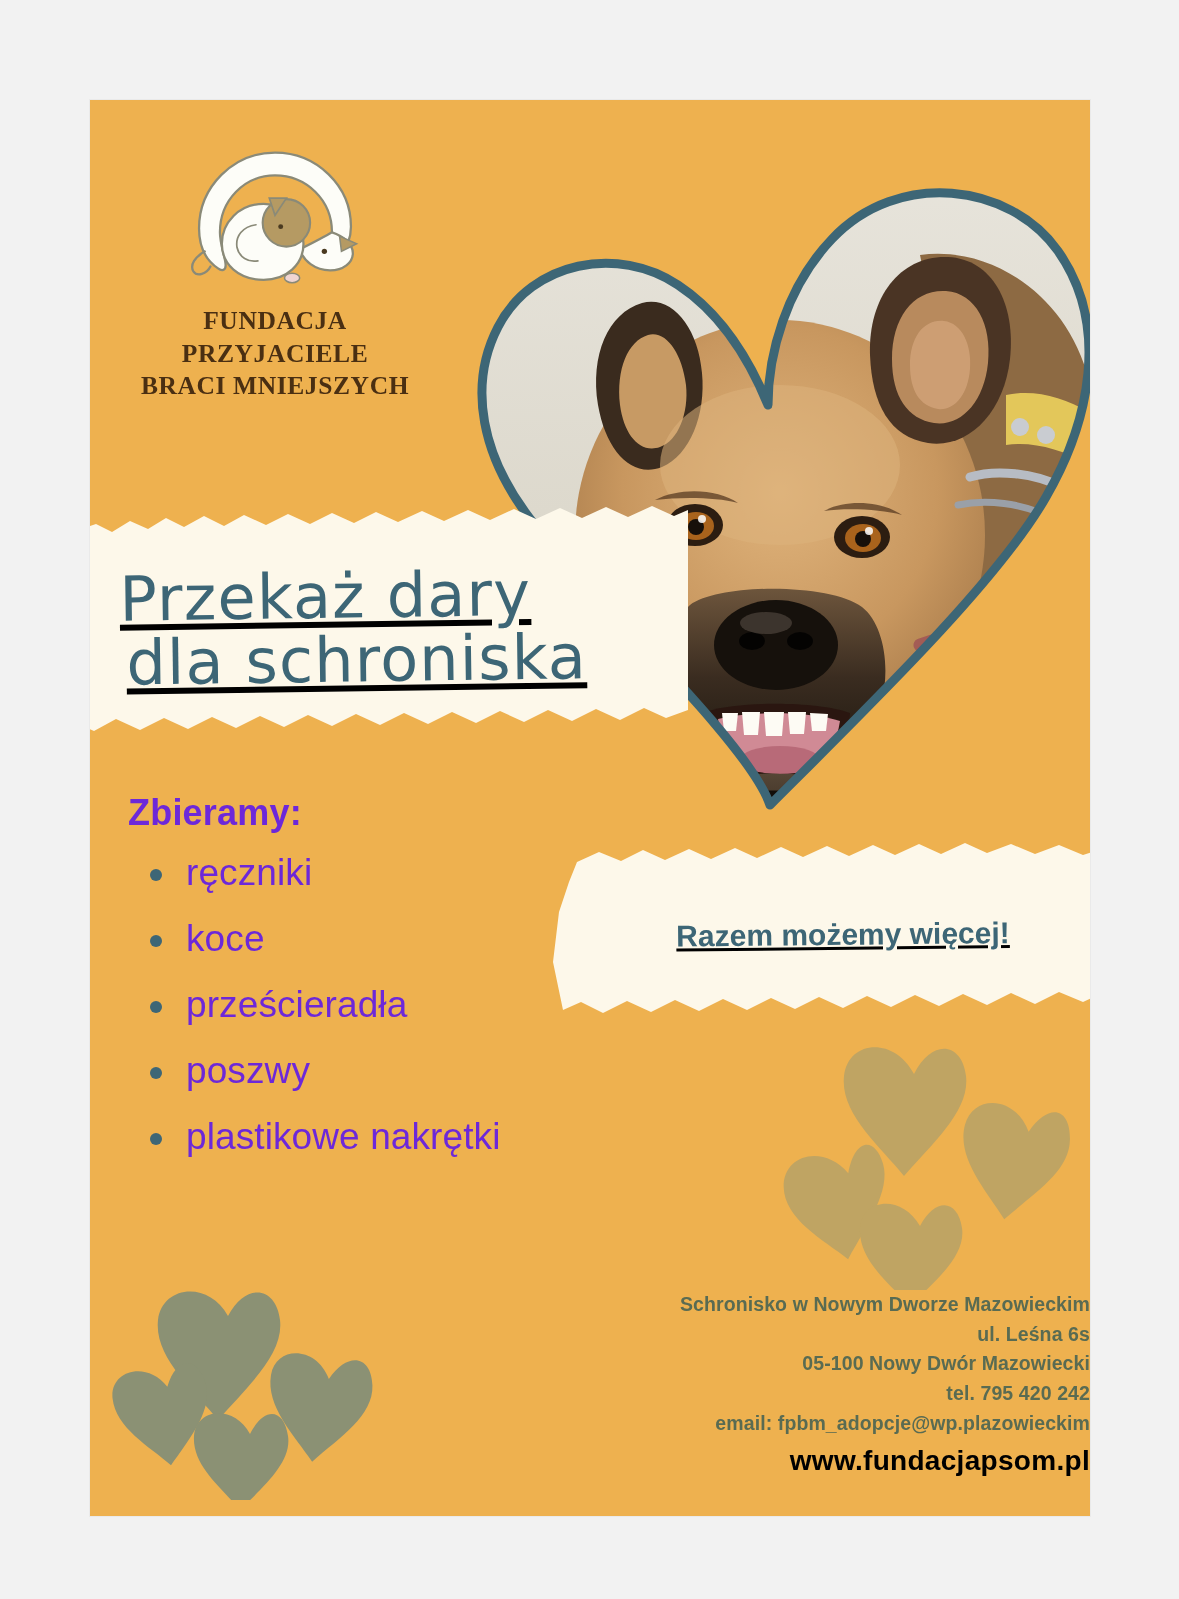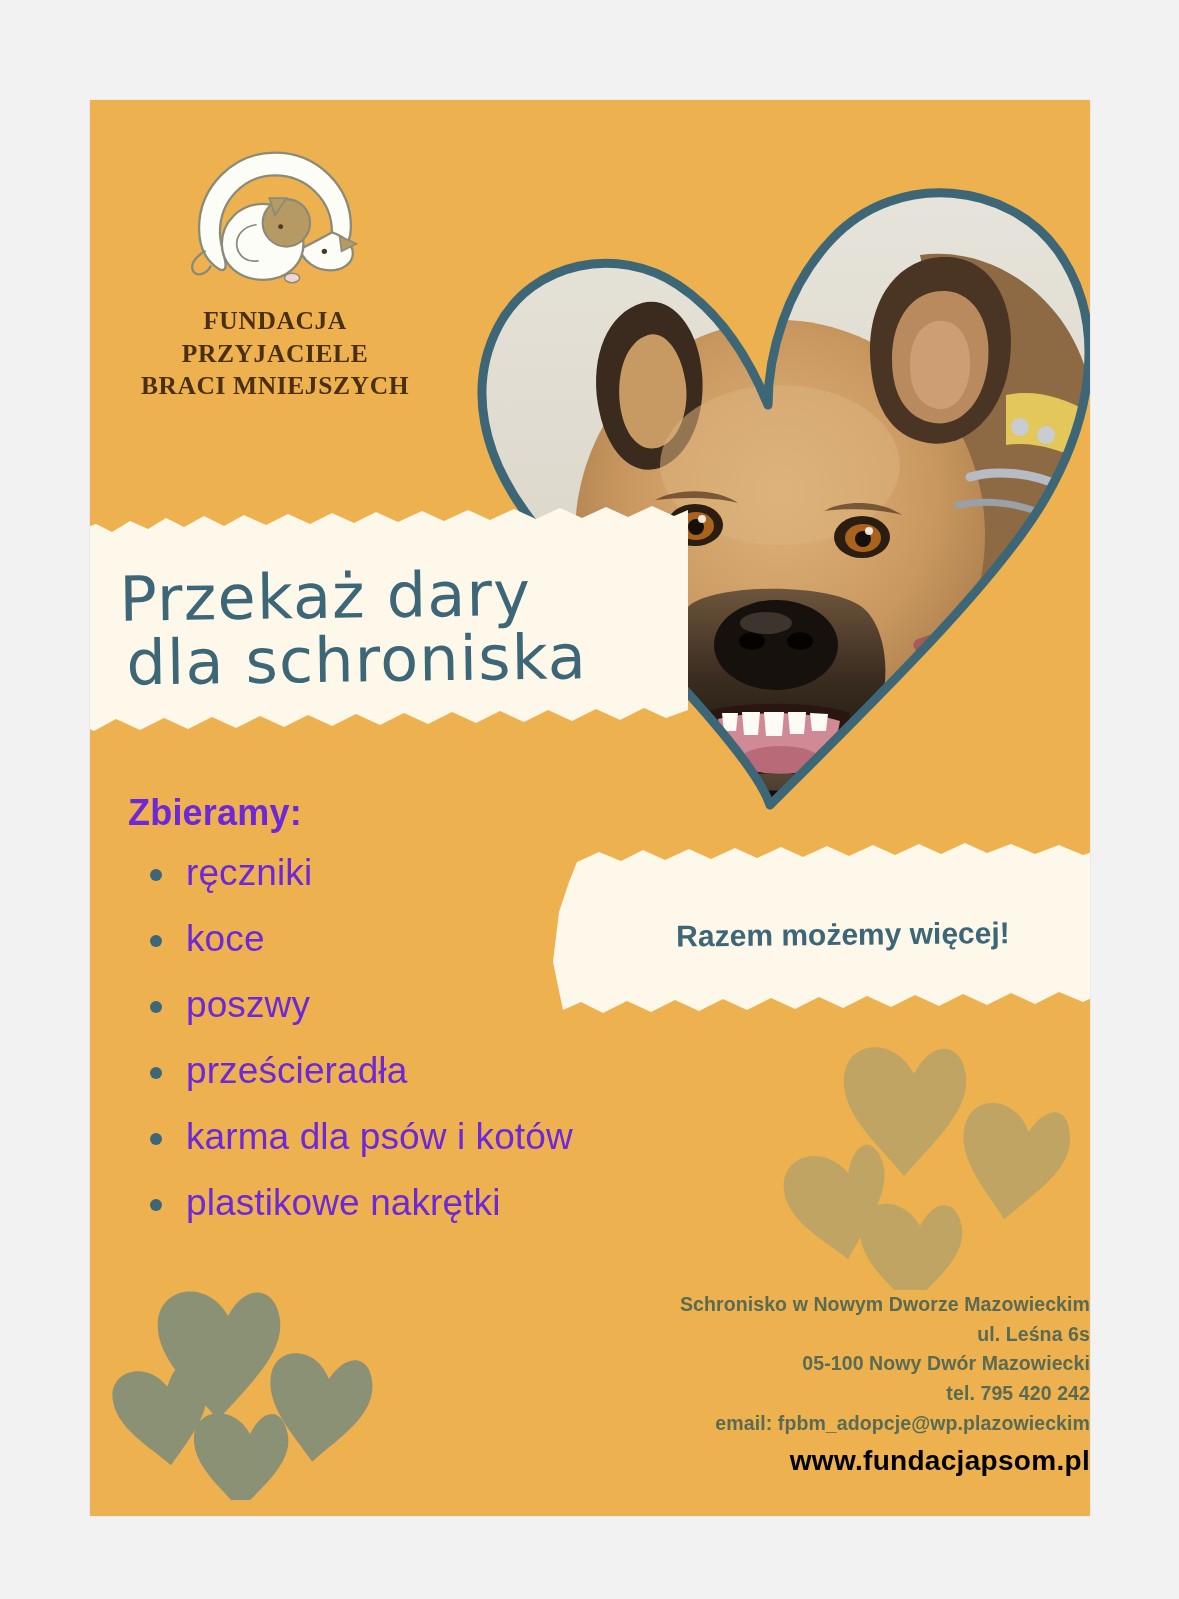--- a/index.html
+++ b/index.html
@@ -58,20 +58,21 @@
     width: 640px;
     height: 740px;
   }
   .heart-photo svg { width: 100%; height: 100%; display: block; }
 
   
   .torn {
     position: absolute;
     display: flex;
     align-items: center;
+    text-decoration: underline;
   }
   .torn svg.torn-bg {
     position: absolute;
     inset: 0;
     width: 100%;
     height: 100%;
   }
   .torn .torn-inner { position: relative; z-index: 2; width: 100%; }
 
   .banner-head {
@@ -377,29 +378,25 @@
         <li>
           <span class="bullet"></span>
           <span>ręczniki</span>
         </li>
         <li>
           <span class="bullet"></span>
           <span>koce</span>
         </li>
         <li>
           <span class="bullet"></span>
-          <span>poszwy</span>
-        </li>
-        <li>
-          <span class="bullet"></span>
           <span>prześcieradła</span>
         </li>
         <li>
           <span class="bullet"></span>
-          <span>karma dla psów i kotów</span>
+          <span>poszwy</span>
         </li>
         <li>
           <span class="bullet"></span>
           <span>plastikowe nakrętki</span>
         </li>
       </ul>
     </div>
 
     <div class="deco deco-right">
       <svg viewBox="0 0 320 250">

